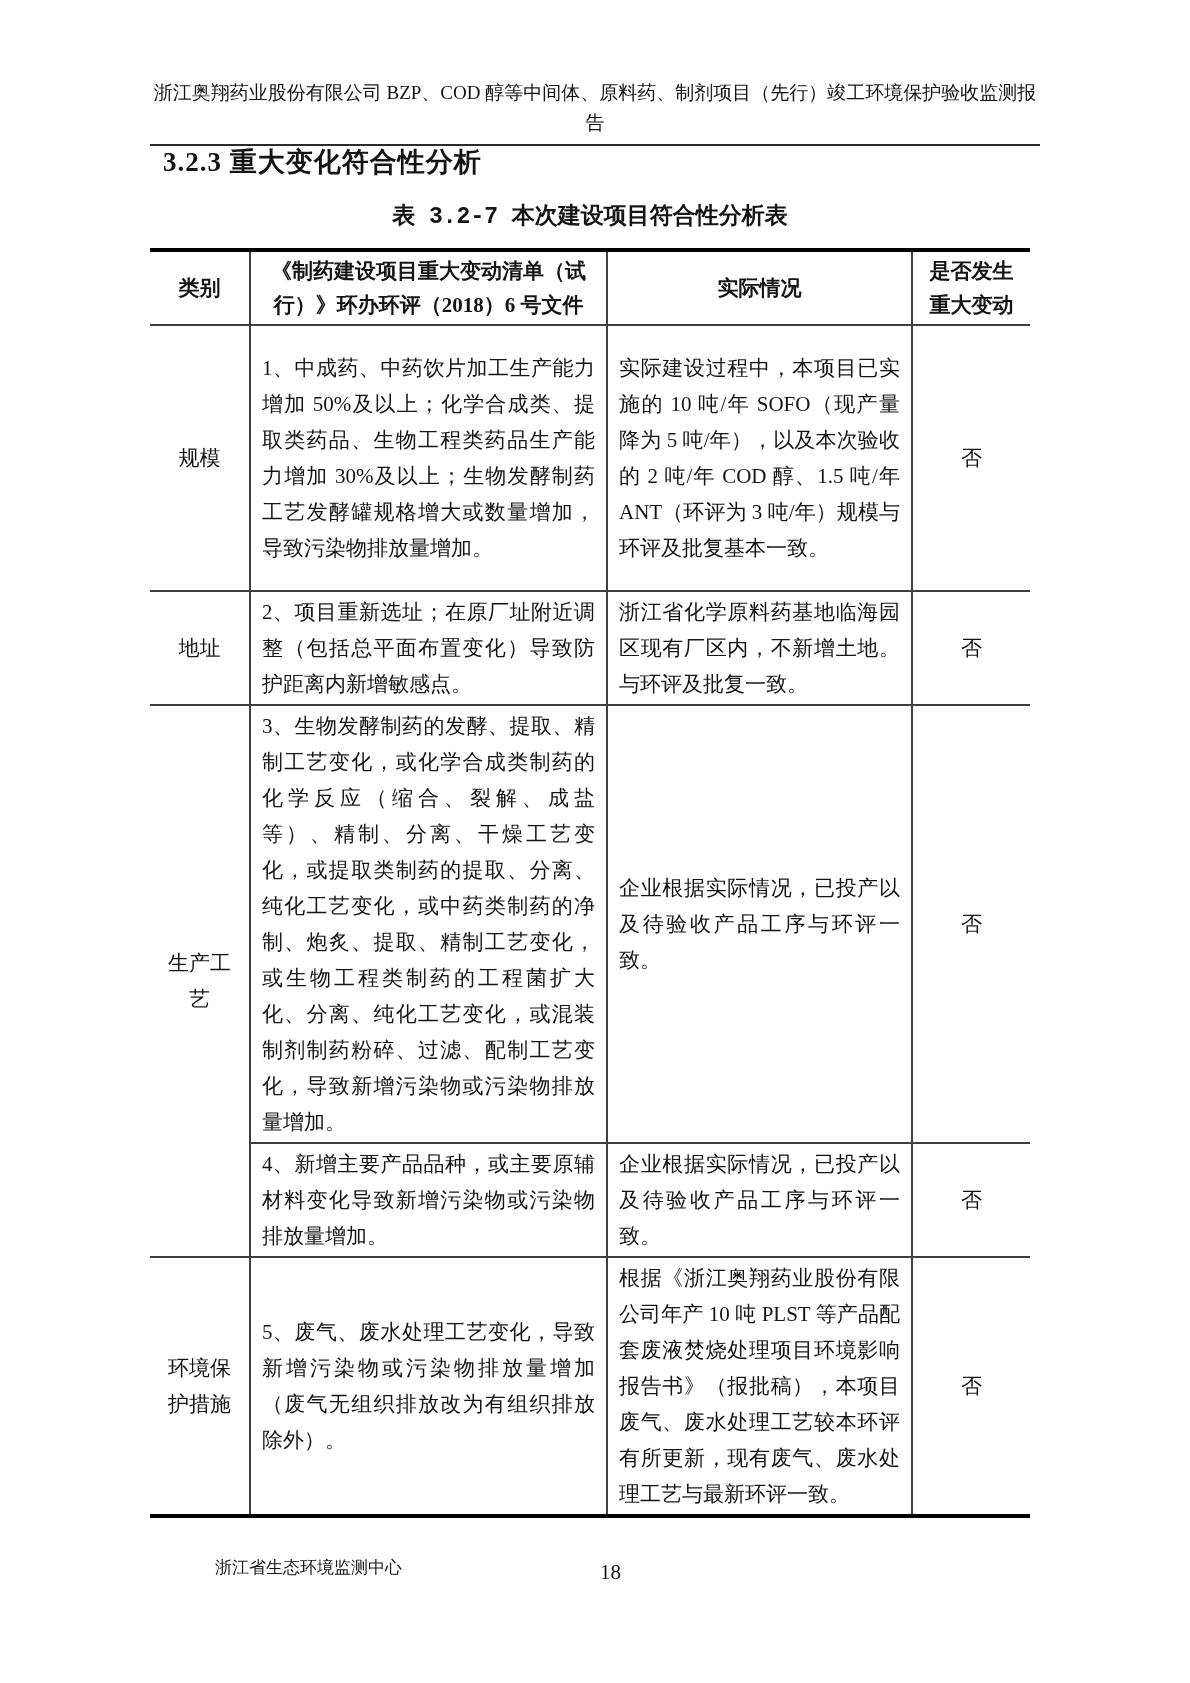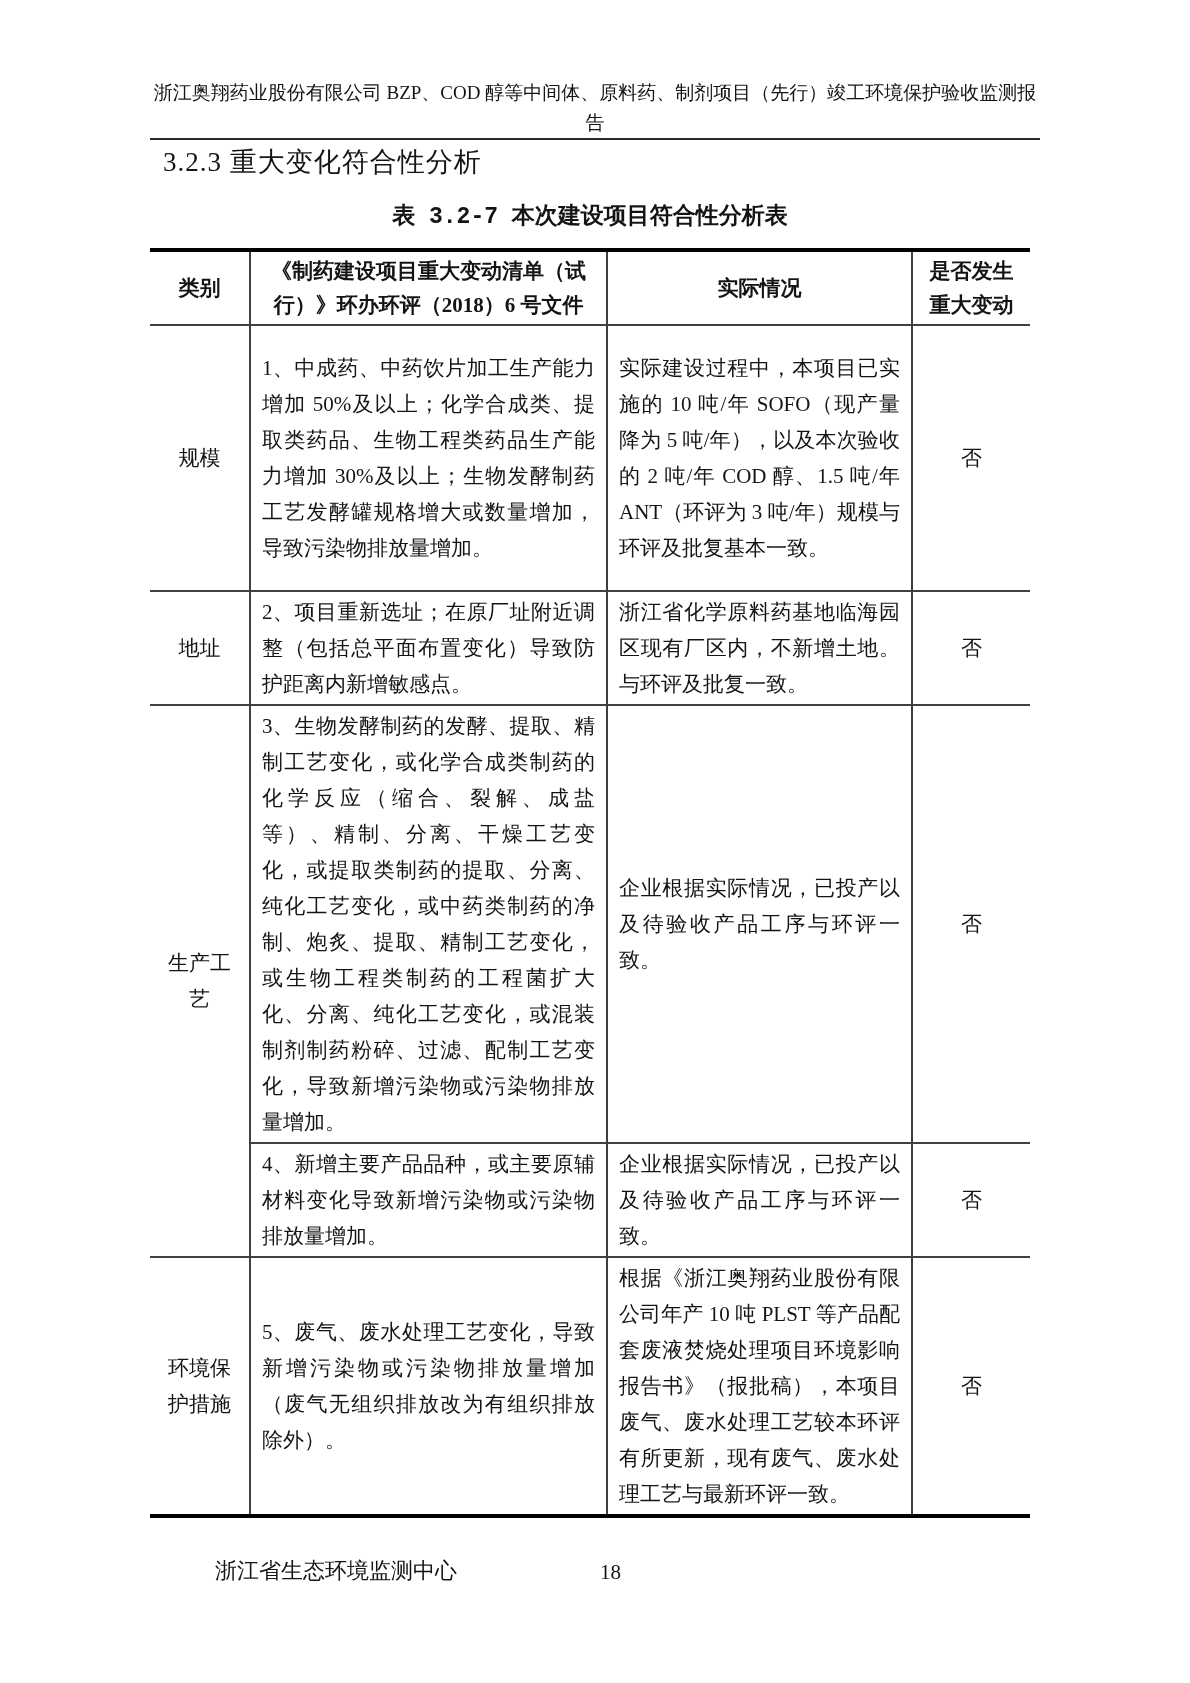--- a/index.html
+++ b/index.html
@@ -9,26 +9,27 @@
     margin:0 auto;
     background:#ffffff;
     font-family:"Liberation Serif","DejaVu Serif",serif;
     color:#141414;
     overflow:hidden;
   }
   
   .page-header{
     position:absolute;left:150px;top:78px;width:890px;
     font-size:19px;line-height:30px;text-align:center;
+    padding-bottom:6px;
     border-bottom:2px solid #2b2b2b;
   }
   
   .section-heading{
     position:absolute;left:163px;top:144px;
-    font-size:27px;font-weight:normal;letter-spacing:1px;
+    font-size:27px;font-weight:bold;letter-spacing:1px;
   }
   
   .table-title{
     position:absolute;left:150px;top:200px;width:880px;
     text-align:center;font-size:23px;font-weight:bold;font-family:Liberation Mono, monospace;
   }
   
   .doc-table{
     position:absolute;left:150px;top:248px;width:880px;
     border-collapse:collapse;table-layout:fixed;
@@ -54,21 +55,21 @@
   .cell-answer{text-align:center;}
   tr.row-h{height:75px;}
   tr.row-1{height:266px;}
   tr.row-2{height:108px;}
   tr.row-3{height:399px;}
   tr.row-4{height:107px;}
   tr.row-5{height:253px;}
   
   .footer-org{
     position:absolute;left:215px;top:1556px;
-    font-size:22px;
+    font-size:17px;
   }
   .footer-page{
     position:absolute;left:600px;top:1560px;
     font-size:21px;
     text-align:right;
   }
 </style>
 </head>
 <body>
 

